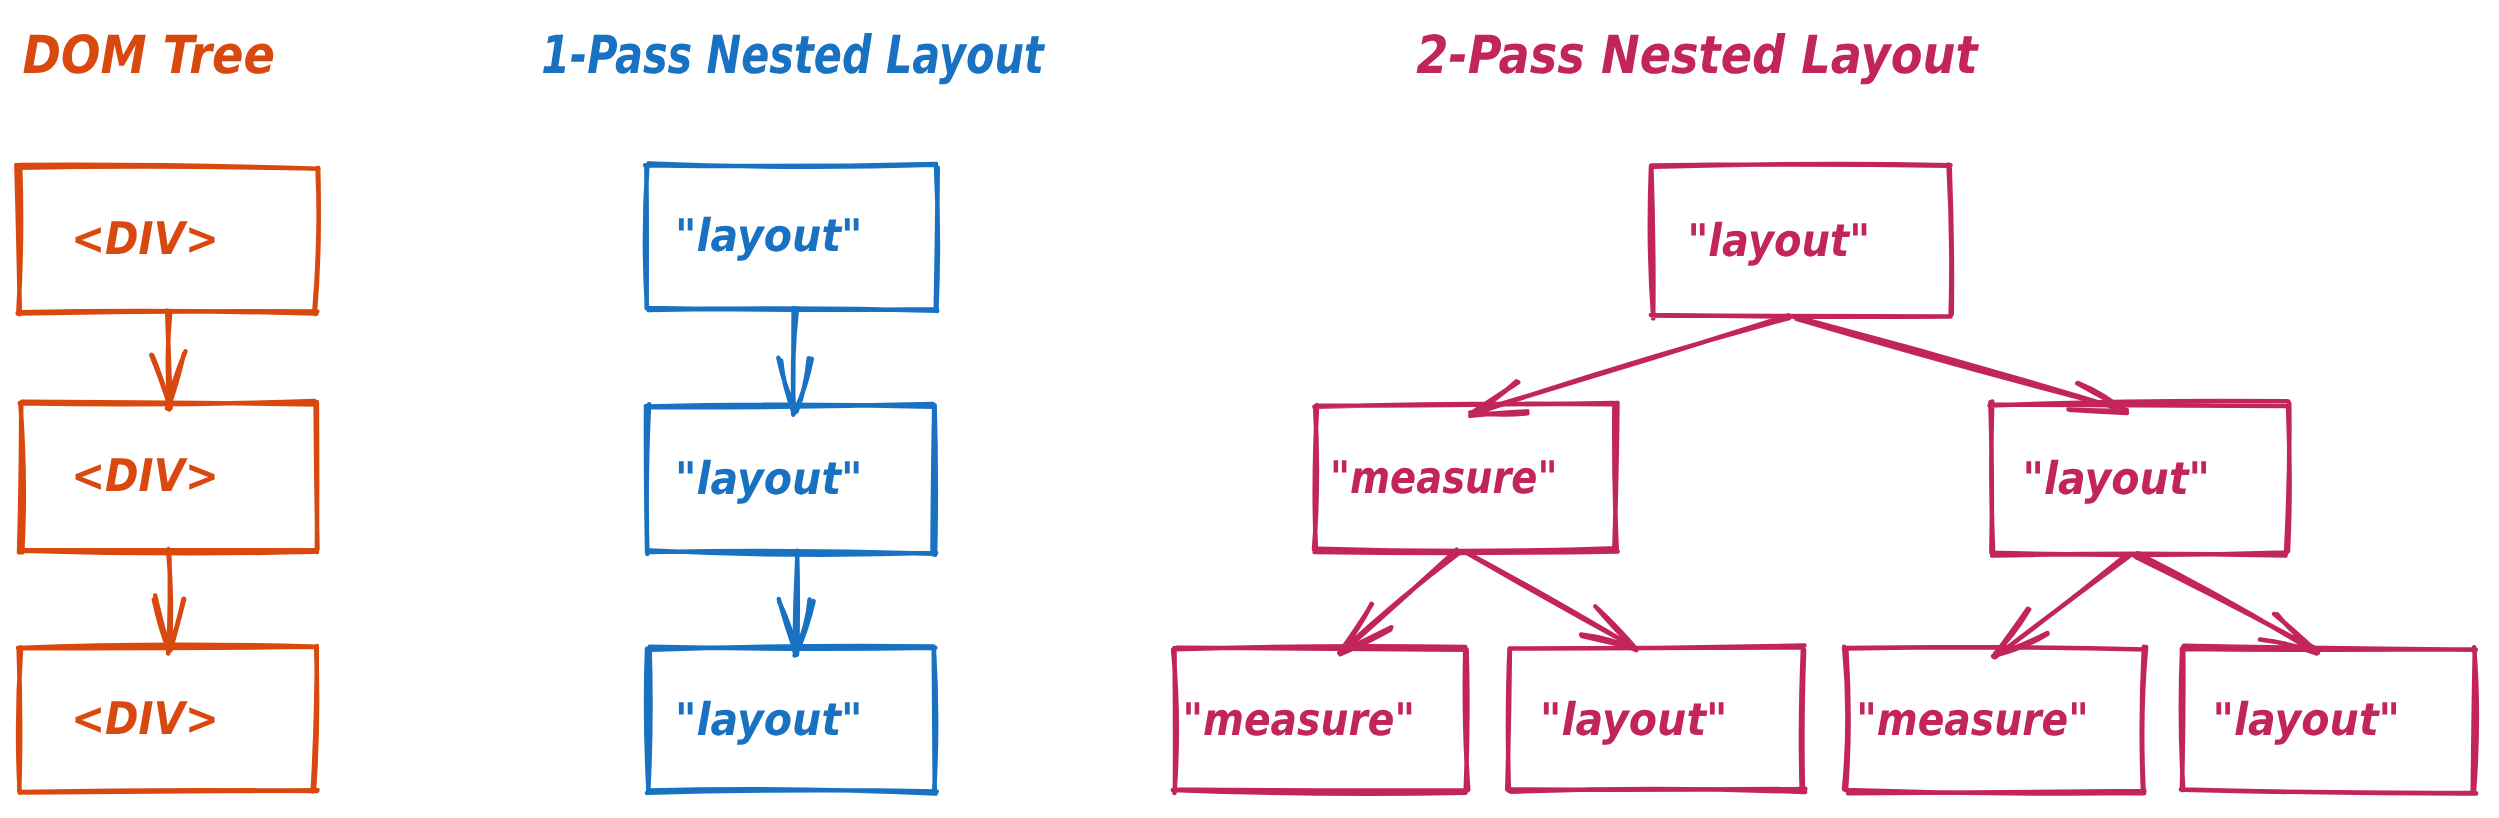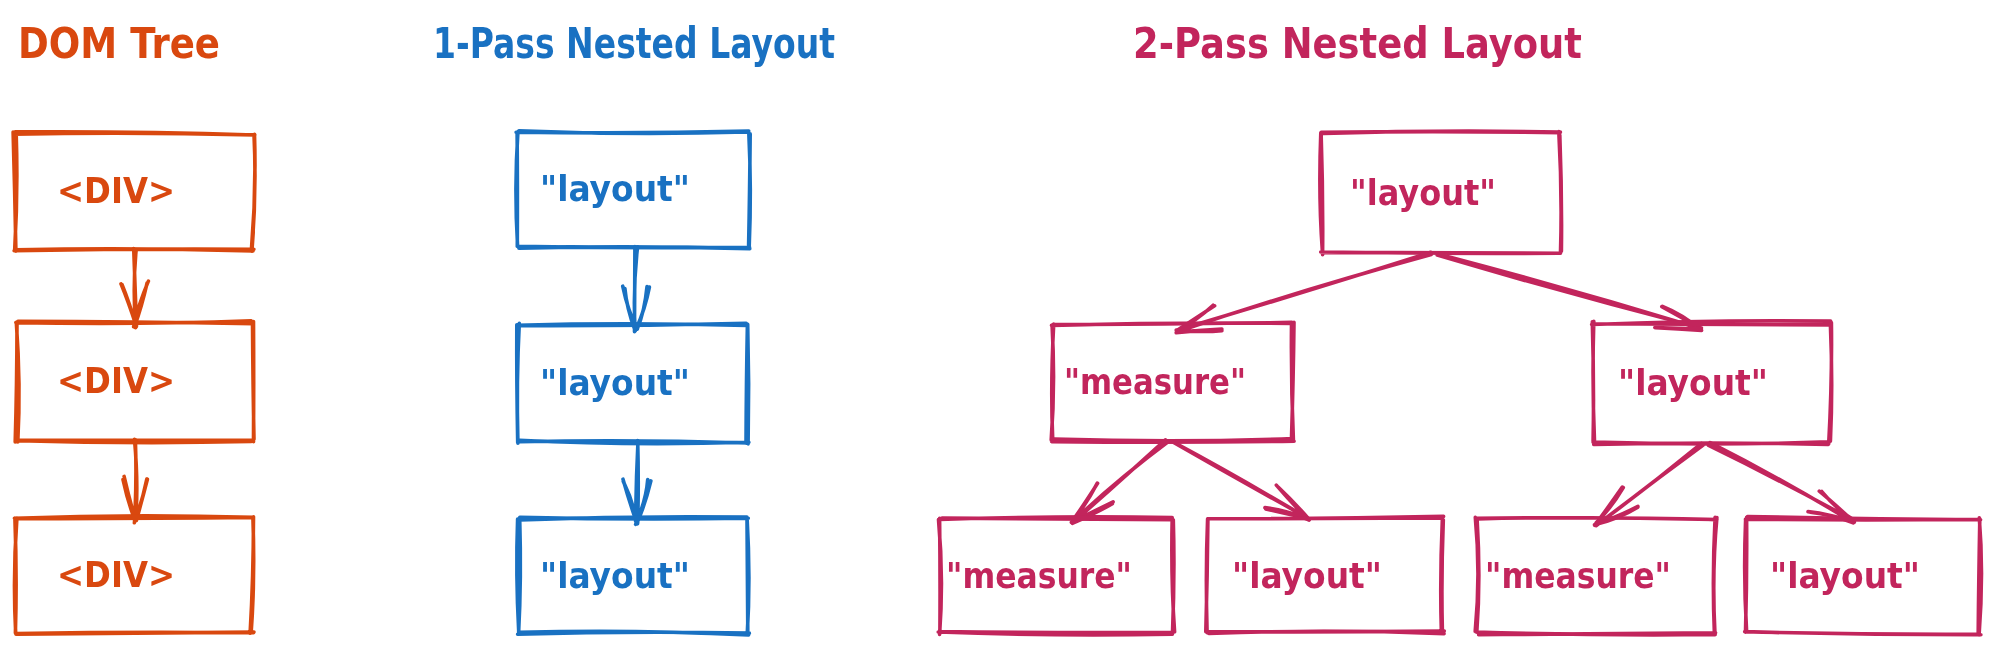--- a/index.html
+++ b/index.html
@@ -1,17 +1,17 @@
 <!DOCTYPE html>
 <html><head>
 <meta charset="utf-8">
 <style>
   html,body{margin:0;padding:0;background:#fff;}
   .canvas{position:relative;width:1999px;height:654px;background:var(--c-bg,#fff);
-          font-family:"DejaVu Sans", sans-serif;}
+          font-family:"DejaVu Sans", sans-serif;font-style:italic;}
   svg{display:block;width:1999px;height:654px;}
   path.sketch{fill:none;stroke-width:3.6;stroke-linecap:round;stroke-linejoin:round;}
   g.dom-tree path.sketch{stroke:var(--c-dom);}
   g.one-pass path.sketch{stroke:var(--c-one);}
   g.two-pass path.sketch{stroke:var(--c-two);}
   text{font-family:"DejaVu Sans", sans-serif;font-weight:700;stroke:none;}
   g.dom-tree text{fill:var(--c-dom);}
   g.one-pass text{fill:var(--c-one);}
   g.two-pass text{fill:var(--c-two);}
   text.title{font-size:42px;}

